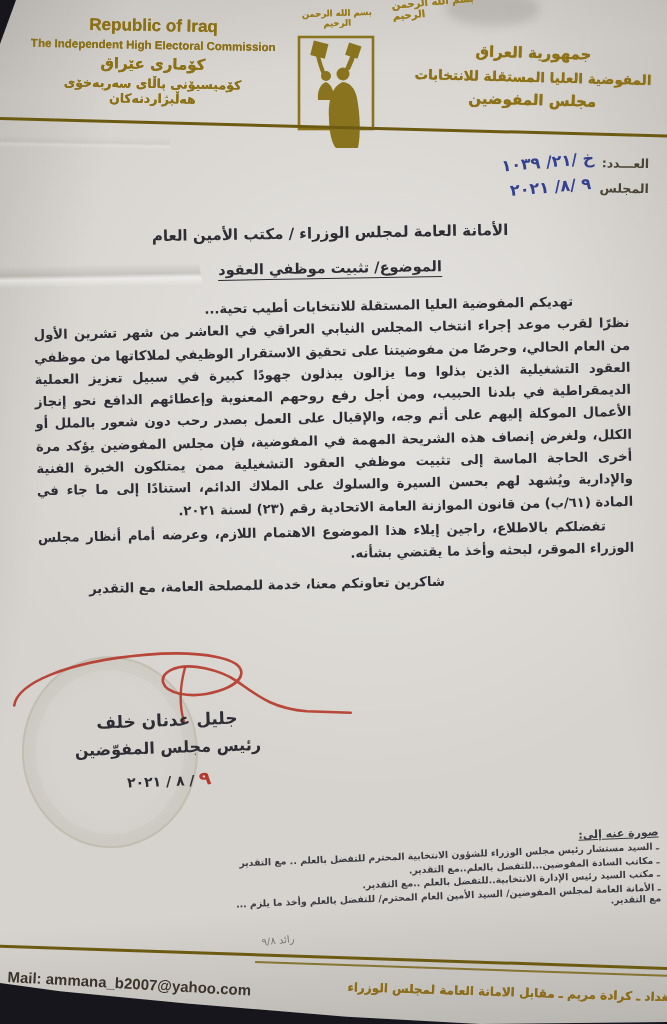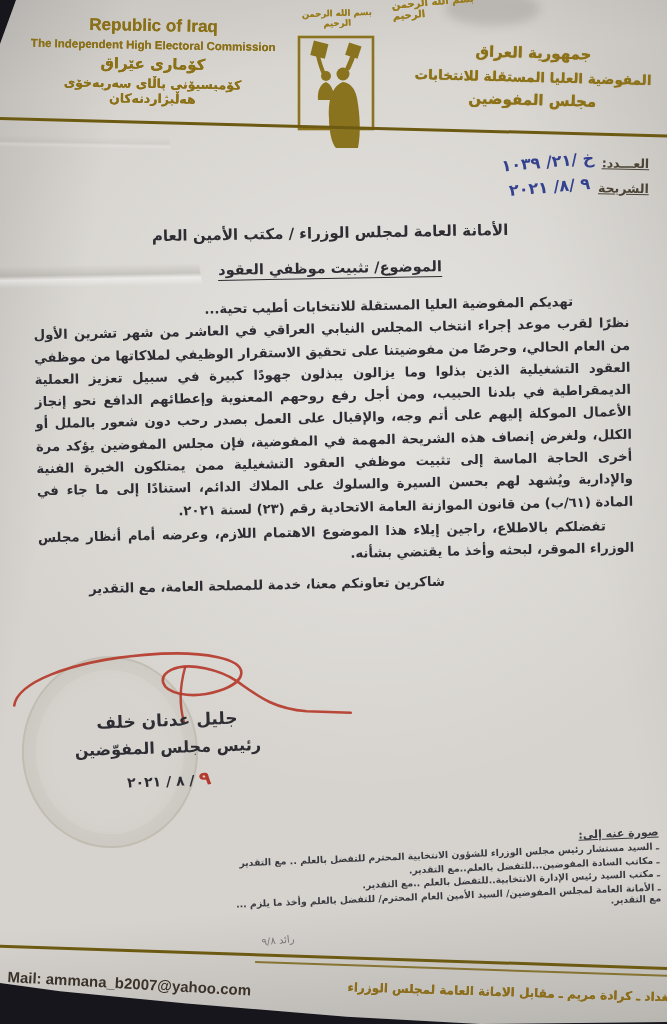--- a/index.html
+++ b/index.html
@@ -33,21 +33,21 @@
   .logo-box{position:absolute;left:296px;top:34px;}
   .hdr-right{position:absolute;right:14px;top:44px;width:240px;text-align:center;transform:rotate(1.5deg);}
   .hdr-ar1{font-size:15px;font-weight:bold;color:#8c7118;text-shadow:0 0 .8px #8c7118;}
   .hdr-ar2{font-size:13.5px;font-weight:bold;color:#8c7118;margin-top:7px;text-shadow:0 0 .8px #8c7118;}
   .hdr-ar3{font-size:15px;font-weight:bold;color:#8c7118;margin-top:6px;text-shadow:0 0 .8px #8c7118;}
   .hdr-rule{position:absolute;left:-8px;top:126px;width:700px;height:3px;background:#6d5a12;
     transform:rotate(1.5deg);border-radius:2px;}
   
   .ref{position:absolute;right:18px;top:152px;width:250px;transform:rotate(1deg);direction:rtl;}
   .ref-row{display:flex;align-items:center;gap:8px;margin-bottom:6px;}
-  .ref-label{font-size:12.5px;font-weight:bold;color:#4a4336;white-space:nowrap;text-decoration:underline;}
+  .ref-label{font-size:12.5px;font-weight:bold;color:#4a4336;white-space:nowrap;}
   .hand{font-size:16px;font-weight:bold;color:#33418f;white-space:nowrap;
     unicode-bidi:bidi-override;direction:ltr;transform:rotate(-6deg);display:inline-block;}
   
   .addressee{position:absolute;left:70px;top:224px;width:520px;text-align:center;font-size:15px;
     font-weight:bold;color:#2e2d33;transform:rotate(-1deg);direction:rtl;}
   .subject{position:absolute;left:180px;top:260px;width:300px;text-align:center;font-size:14.5px;
     font-weight:bold;color:#2e2d33;transform:rotate(-1deg);direction:rtl;}
   .subject span{border-bottom:1.6px solid #2e2d33;padding-bottom:2px;}
   .body-block{position:absolute;left:36px;top:296px;width:596px;transform:rotate(-1.2deg);
     direction:rtl;color:#2e2d33;font-weight:bold;font-size:13.2px;line-height:22.3px;}
@@ -127,21 +127,21 @@
     </div>
 
     <div class="hdr-rule"></div>
 
     <div class="ref">
       <div class="ref-row">
         <span class="ref-label">العـــدد:</span>
         <span class="hand">١٠٣٩ /٢١/ خ</span>
       </div>
       <div class="ref-row">
-        <span class="ref-label">الشريحة</span>
+        <span class="ref-label">المجلس</span>
         <span class="hand">٢٠٢١ /٨/ ٩</span>
       </div>
     </div>
 
     <div class="addressee">الأمانة العامة لمجلس الوزراء / مكتب الأمين العام</div>
     <div class="subject">
       <span>الموضوع/ تثبيت موظفي العقود</span>
     </div>
 
     <div class="body-block">

